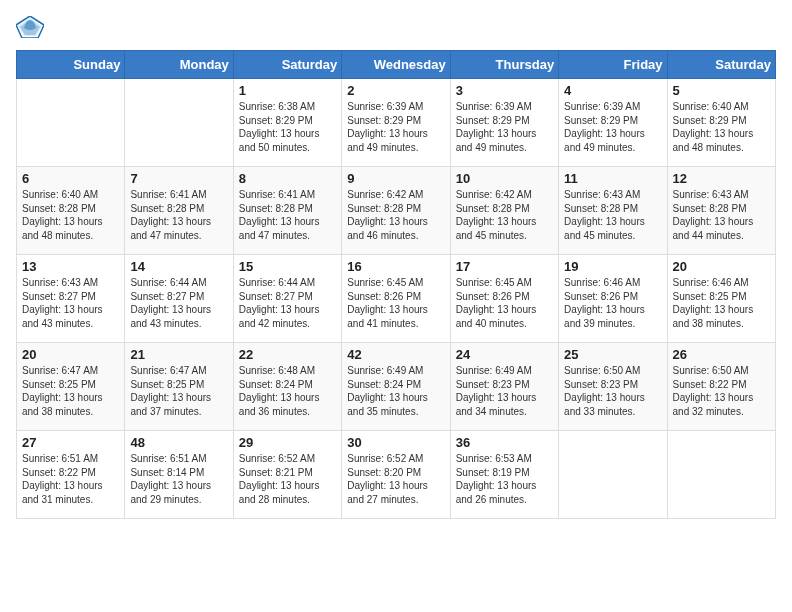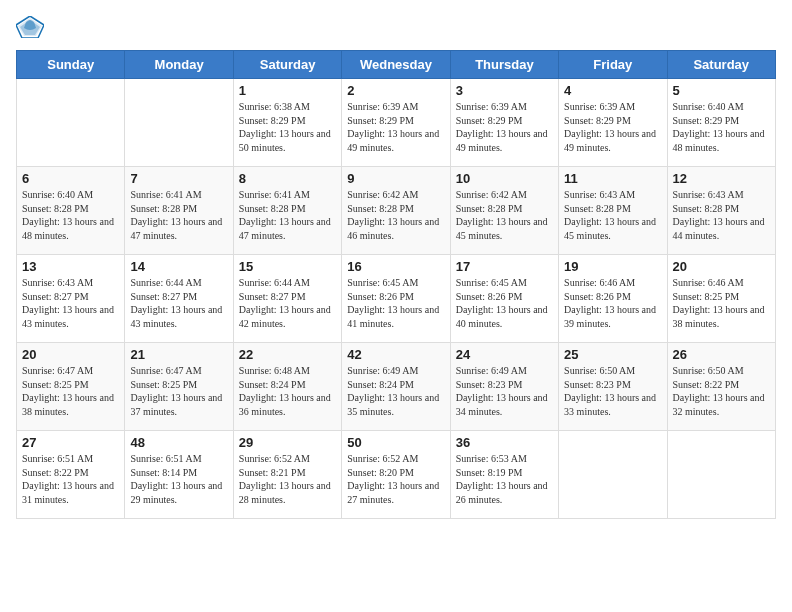--- a/index.html
+++ b/index.html
@@ -53,21 +53,21 @@
       width: 100%;
       border-collapse: collapse;
       border: 1px solid #ccc;
     }
     .calendar th {
       background-color: #3a7bc8;
       color: #fff;
       font-size: 13px;
       font-weight: bold;
       padding: 6px 4px;
-      text-align: center;
+      text-align: right;
       border: 1px solid #2d6ab0;
     }
     .calendar td {
       vertical-align: top;
       border: 1px solid #ddd;
       padding: 4px 5px;
       width: calc(100% / 7);
       height: 88px;
       background: #fff;
     }
@@ -78,21 +78,20 @@
       font-size: 13px;
       font-weight: bold;
       color: #222;
       display: block;
       margin-bottom: 2px;
     }
     .day-info {
       font-size: 10px;
       color: #333;
       line-height: 1.35;
-      font-family: Liberation Serif, serif;
     }
     .empty {
       background: #fff !important;
     }
   </style>
 </head>
 <body>
 
 <div class="header">
   <div class="logo">
@@ -305,21 +304,21 @@
 Sunset: 8:14 PM
 Daylight: 13 hours and 29 minutes.</div>
         </td>
         <td>
           <span class="day-number">29</span>
           <div class="day-info">Sunrise: 6:52 AM
 Sunset: 8:21 PM
 Daylight: 13 hours and 28 minutes.</div>
         </td>
         <td>
-          <span class="day-number">50</span>
+          <span class="day-number">30</span>
           <div class="day-info">Sunrise: 6:52 AM
 Sunset: 8:20 PM
 Daylight: 13 hours and 27 minutes.</div>
         </td>
         <td>
           <span class="day-number">36</span>
           <div class="day-info">Sunrise: 6:53 AM
 Sunset: 8:19 PM
 Daylight: 13 hours and 26 minutes.</div>
         </td>

